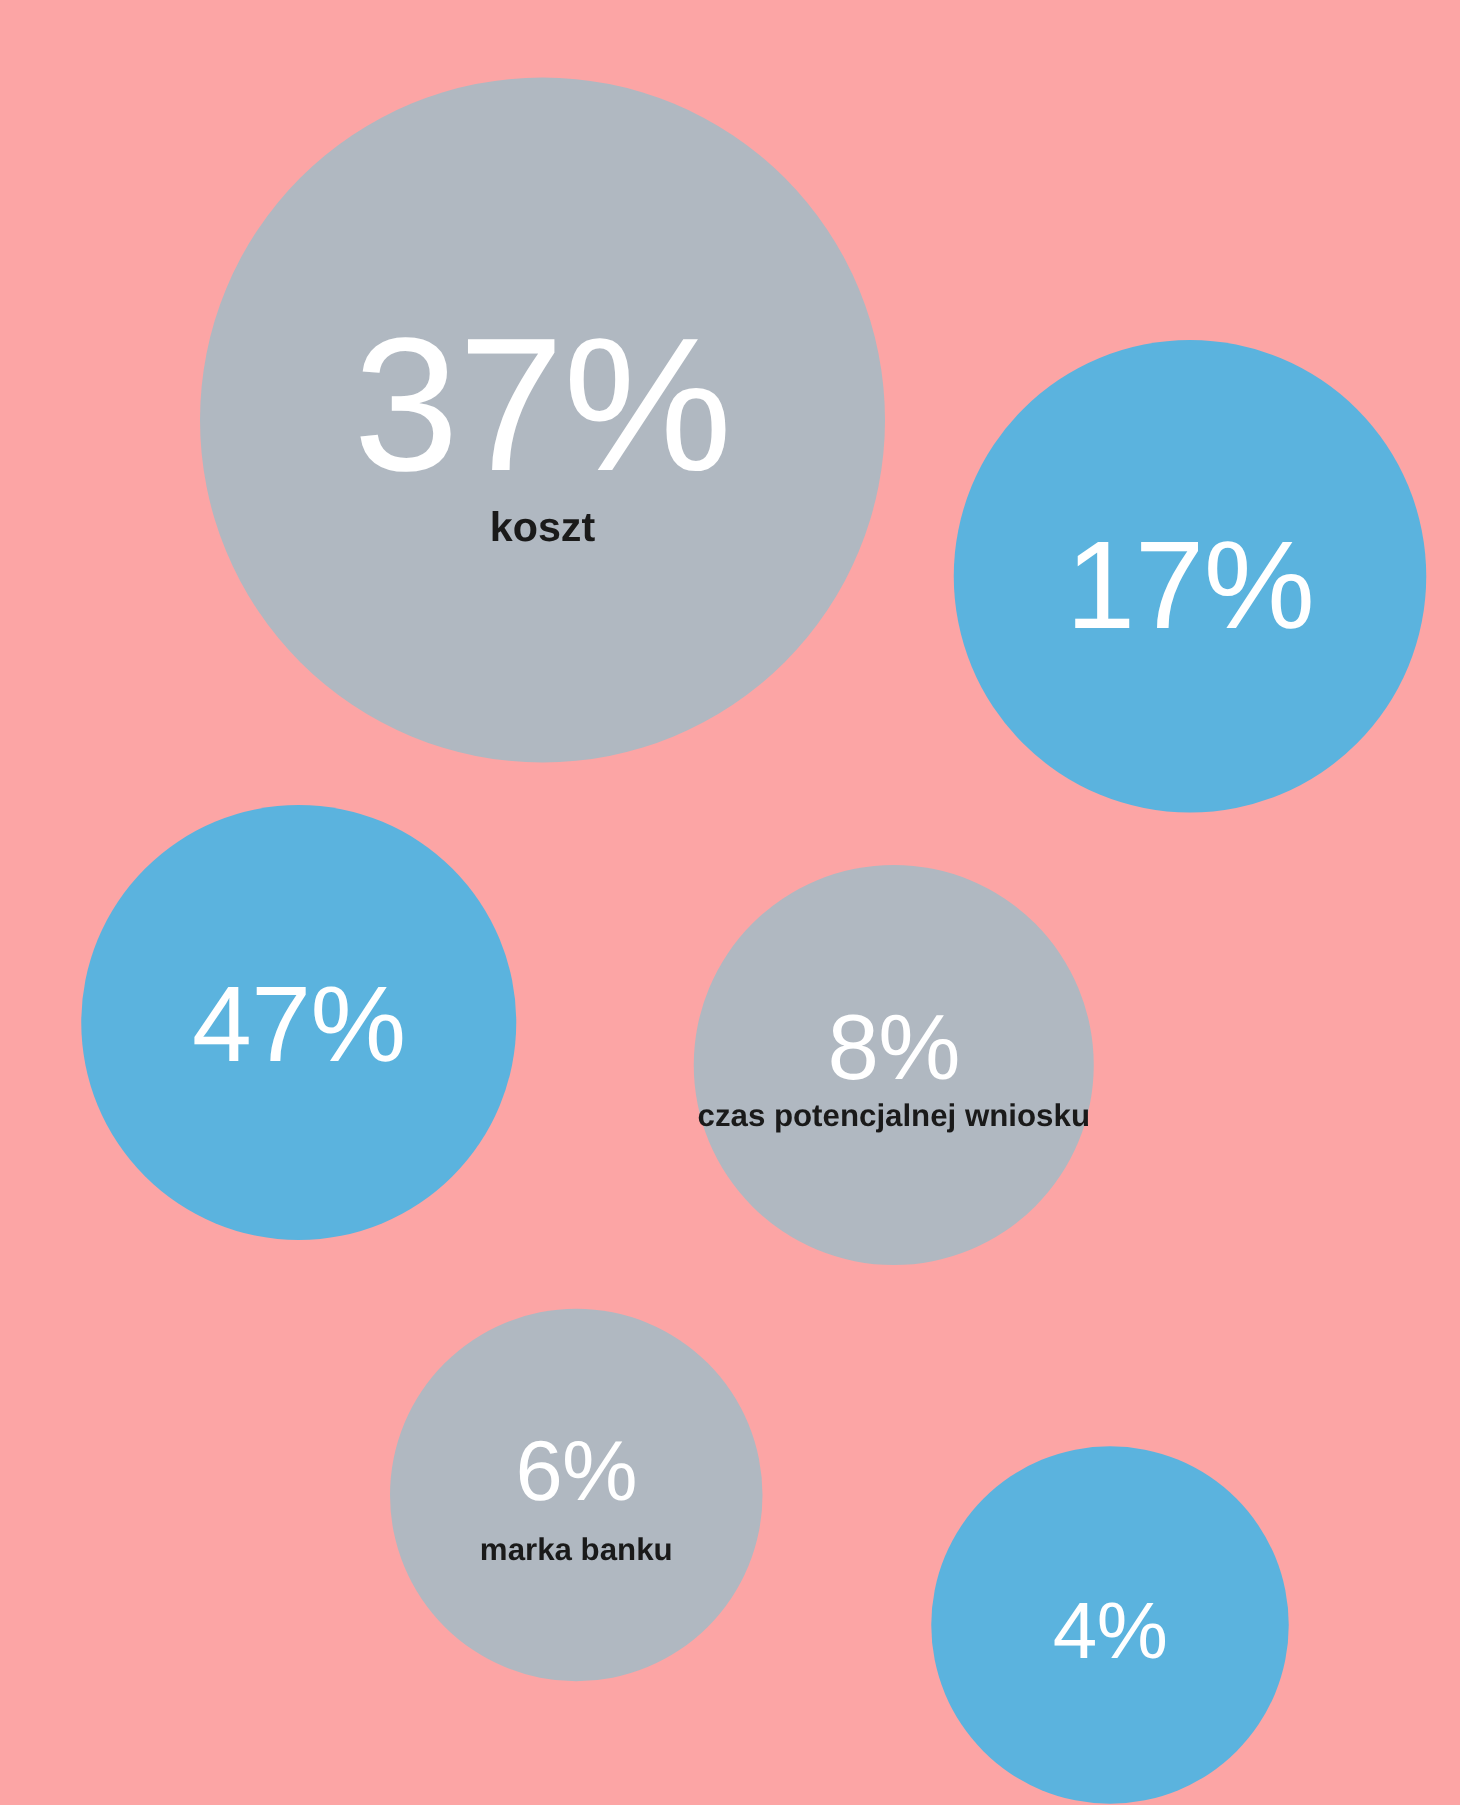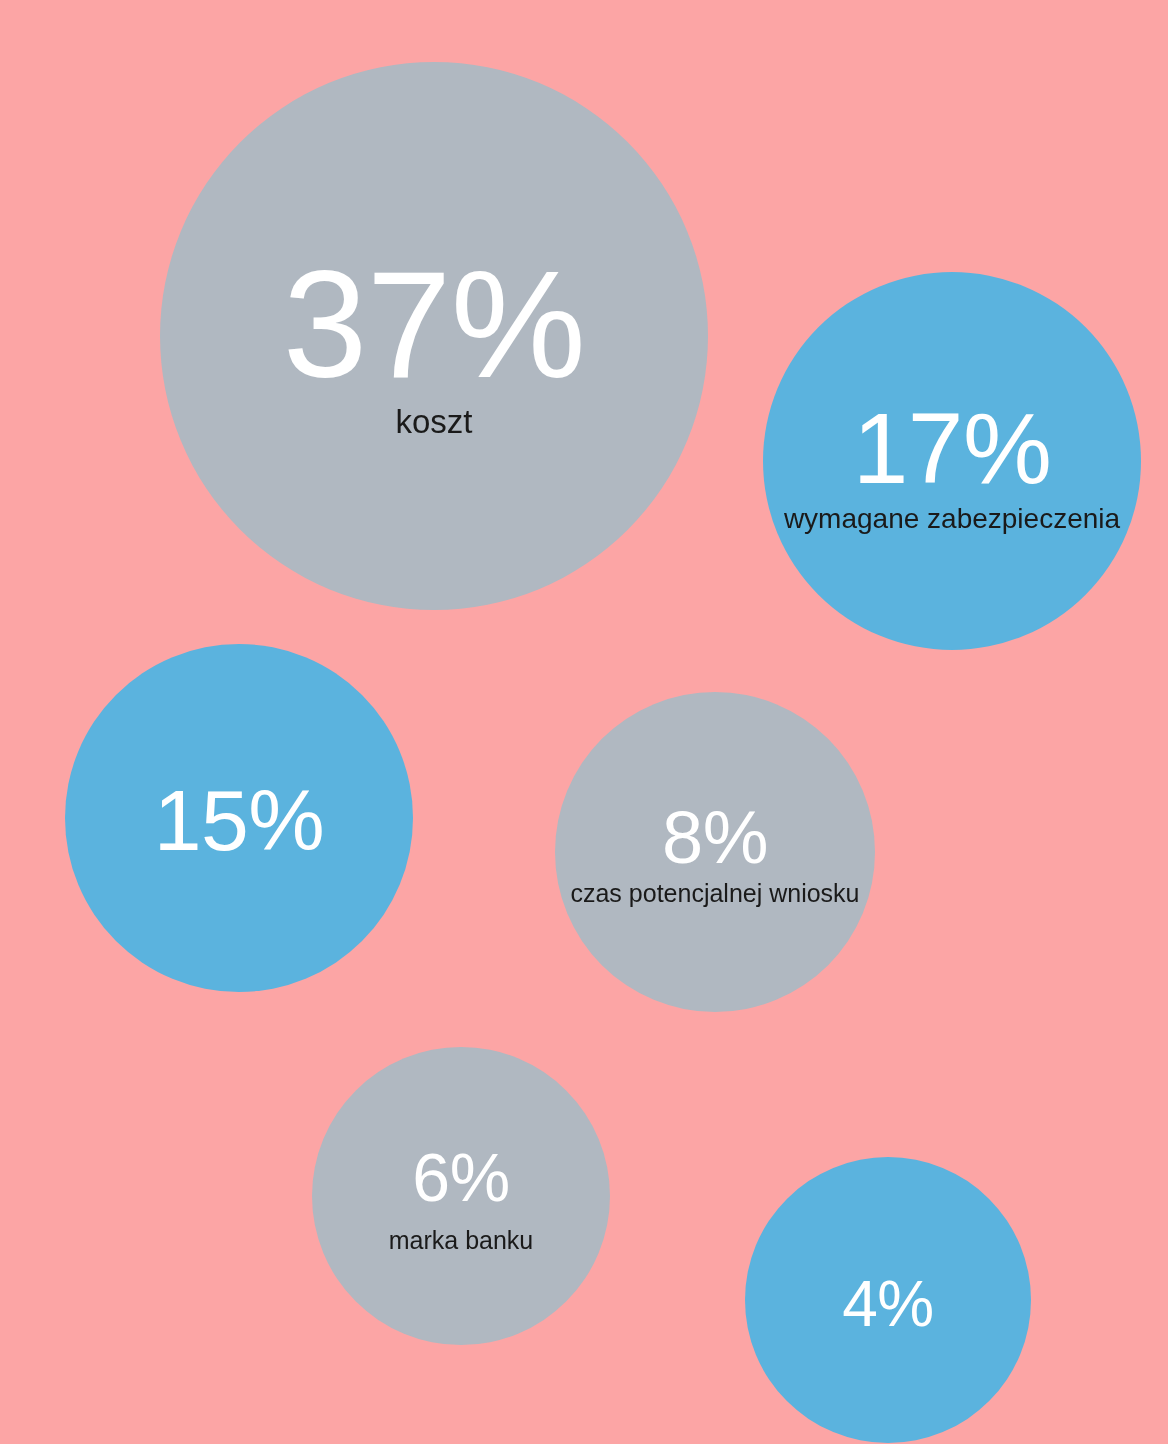--- a/index.html
+++ b/index.html
@@ -30,21 +30,21 @@
   .bubble .value {
     color: #ffffff;
     font-weight: 400;
     line-height: 0.95;
     letter-spacing: -0.5px;
     display: block;
     white-space: nowrap;
   }
   .bubble .label {
     color: #1a1a1a;
-    font-weight: 400;
+    font-weight: 700;
     line-height: 1.18;
     display: block;
   }
 
   
   .b-koszt {
     left: 160px;  top: 62px;
     width: 548px; height: 548px;
     background: #b0b8c1;
   }
@@ -96,25 +96,24 @@
 
 <div id="canvas">
 
   <div class="bubble b-koszt" style="background: rgb(176, 184, 193);">
     <span class="value">37%</span>
     <span class="label">koszt</span>
   </div>
 
   <div class="bubble b-zabezpieczenia" style="background: rgb(91, 179, 222);">
     <span class="value">17%</span>
-    <span class="label">wymagane zabezpieczenia</span>
   </div>
 
   <div class="bubble b-relacje" style="background: rgb(91, 179, 222);">
-    <span class="value">15%</span>
+    <span class="value">47%</span>
   </div>
 
   <div class="bubble b-czas" style="background: rgb(176, 184, 193);">
     <span class="value">8%</span>
     <span class="label">czas potencjalnej wniosku</span>
   </div>
 
   <div class="bubble b-marka" style="background: rgb(176, 184, 193);">
     <span class="value">6%</span>
     <span class="label">marka banku</span>

